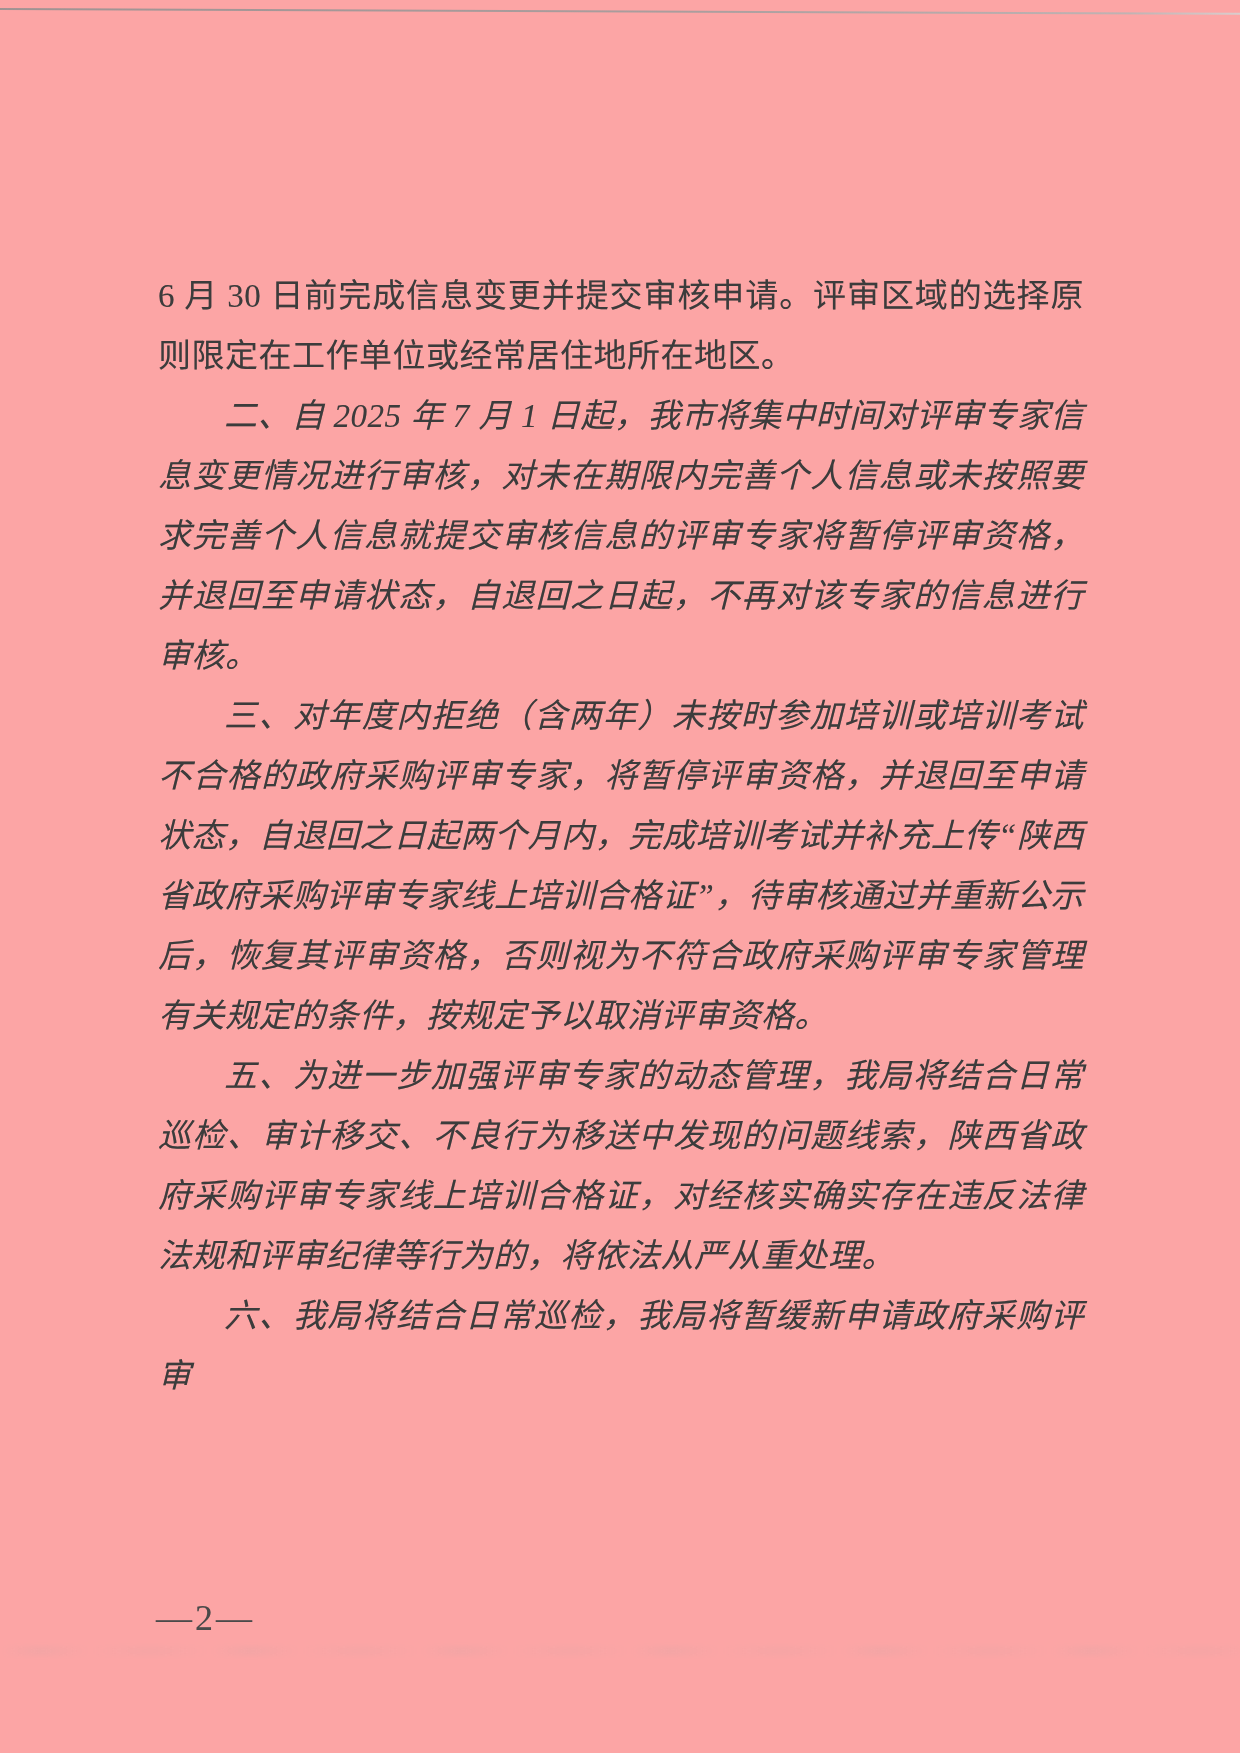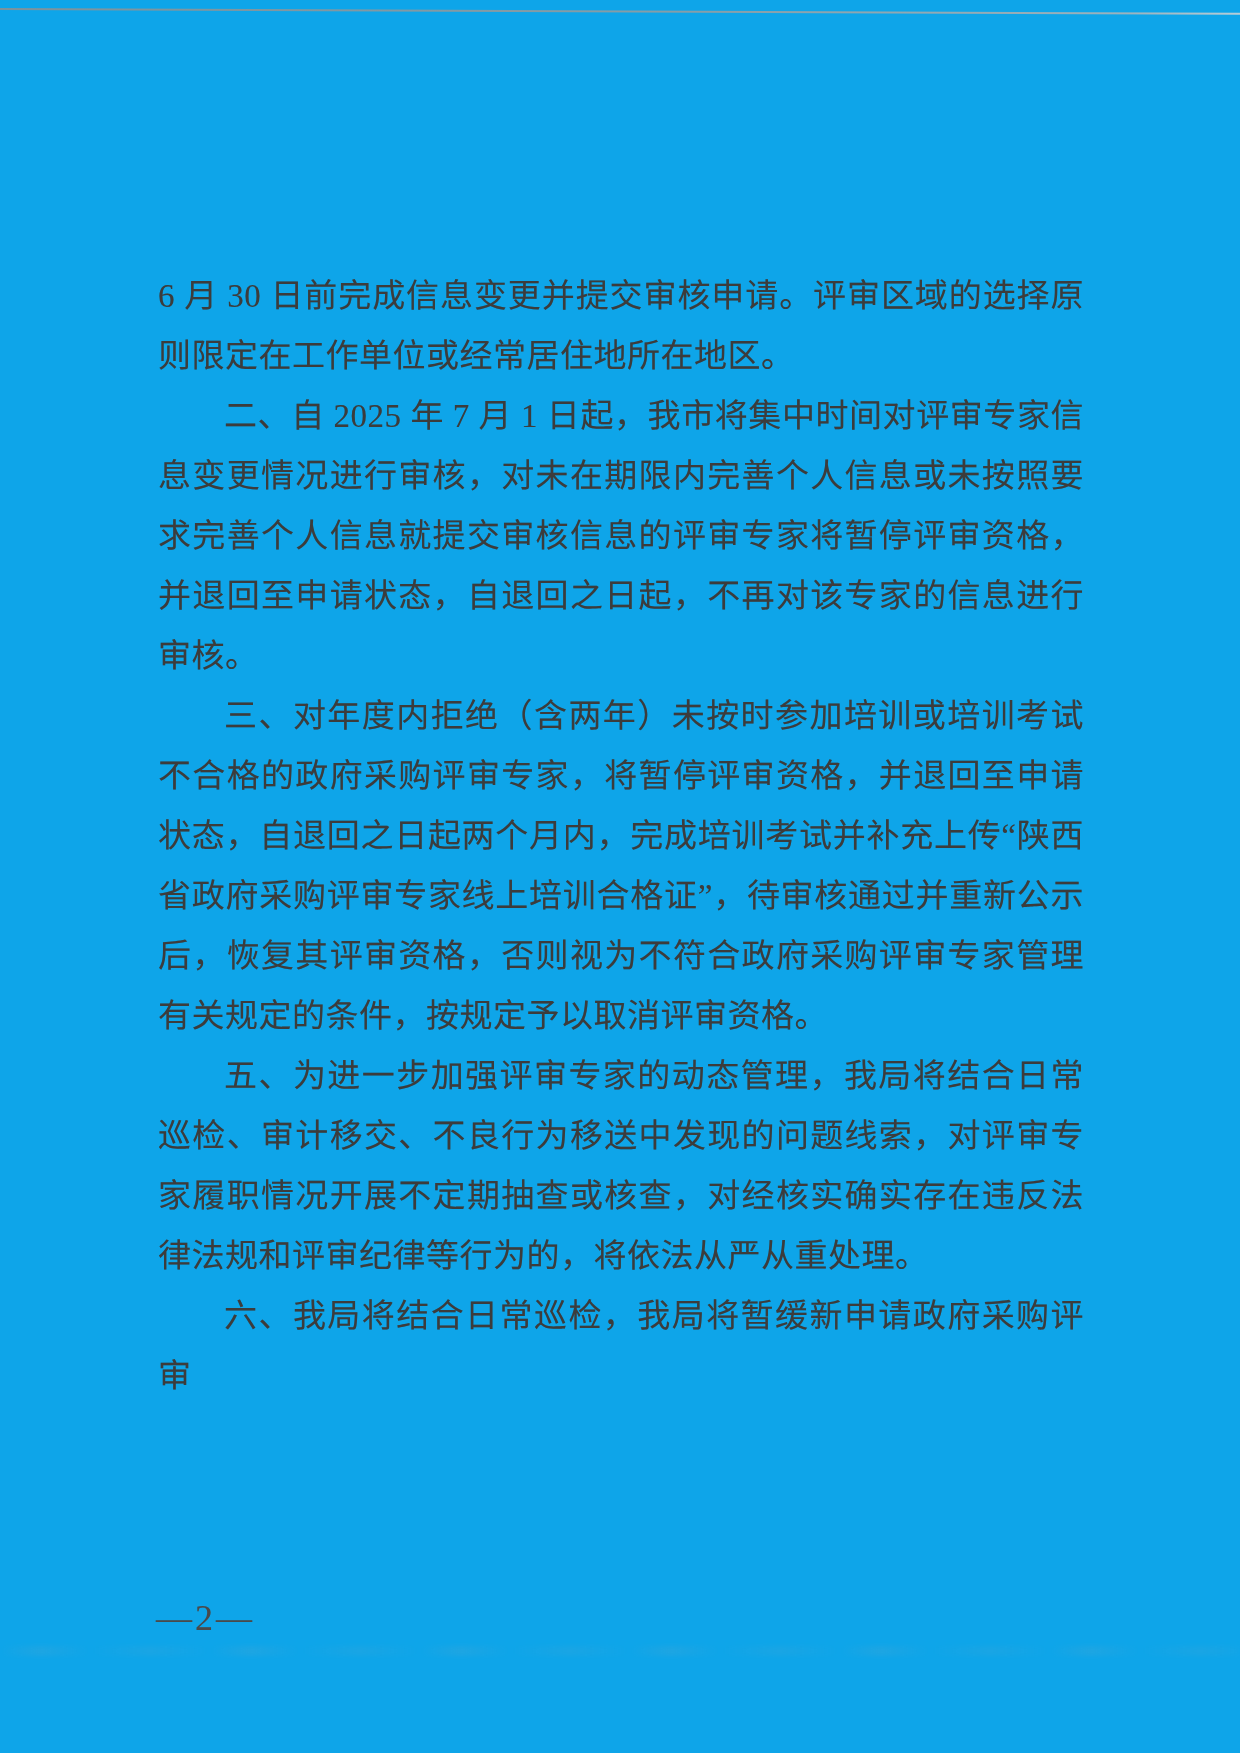--- a/index.html
+++ b/index.html
@@ -10,21 +10,21 @@
     width: 1240px;
     height: 1753px;
     background: #ffffff;
     position: relative;
     overflow: hidden;
     font-family: "Liberation Serif", "DejaVu Serif", serif;
   }
   .page {
     position: absolute;
     inset: 0;
-    background: #0ea5e9;
+    background: #fca5a5;
   }
   
   .scan-edge-line {
     position: absolute;
     top: 8px;
     left: -6px;
     width: 1260px;
     height: 2px;
     background: linear-gradient(to right, #8f8f8f 0%, #9c9c9c 55%, #b5b5b5 90%, #d8d8d8 100%);
     transform: rotate(0.22deg);
@@ -43,20 +43,21 @@
     text-align: justify;
     letter-spacing: 0.5px;
     text-shadow: 0 0 0.6px rgba(60,60,60,0.35);
   }
   .body-text p {
     margin: 0;
     padding: 0;
   }
   .body-text p.indent {
     text-indent: 2em;
+    font-style: italic;
   }
   
   .page-number {
     position: absolute;
     left: 156px;
     top: 1596px;
     font-size: 36px;
     line-height: 44px;
     color: #4a4a4a;
     letter-spacing: 3px;
@@ -85,21 +86,21 @@
 <body>
 
 <div class="page">
 
   <div class="scan-edge-line"></div>
 
   <div class="body-text">
     <p>6 月 30 日前完成信息变更并提交审核申请。评审区域的选择原则限定在工作单位或经常居住地所在地区。</p>
     <p class="indent">二、自 2025 年 7 月 1 日起，我市将集中时间对评审专家信息变更情况进行审核，对未在期限内完善个人信息或未按照要求完善个人信息就提交审核信息的评审专家将暂停评审资格，并退回至申请状态，自退回之日起，不再对该专家的信息进行审核。</p>
     <p class="indent">三、对年度内拒绝（含两年）未按时参加培训或培训考试不合格的政府采购评审专家，将暂停评审资格，并退回至申请状态，自退回之日起两个月内，完成培训考试并补充上传“陕西省政府采购评审专家线上培训合格证”，待审核通过并重新公示后，恢复其评审资格，否则视为不符合政府采购评审专家管理有关规定的条件，按规定予以取消评审资格。</p>
-    <p class="indent">五、为进一步加强评审专家的动态管理，我局将结合日常巡检、审计移交、不良行为移送中发现的问题线索，对评审专家履职情况开展不定期抽查或核查，对经核实确实存在违反法律法规和评审纪律等行为的，将依法从严从重处理。</p>
+    <p class="indent">五、为进一步加强评审专家的动态管理，我局将结合日常巡检、审计移交、不良行为移送中发现的问题线索，陕西省政府采购评审专家线上培训合格证，对经核实确实存在违反法律法规和评审纪律等行为的，将依法从严从重处理。</p>
     <p class="indent">六、我局将结合日常巡检，我局将暂缓新申请政府采购评审</p>
   </div>
 
   <div class="page-number">—2—</div>
 
   <div class="scan-noise"></div>
 
 </div>
 
 </body></html>

